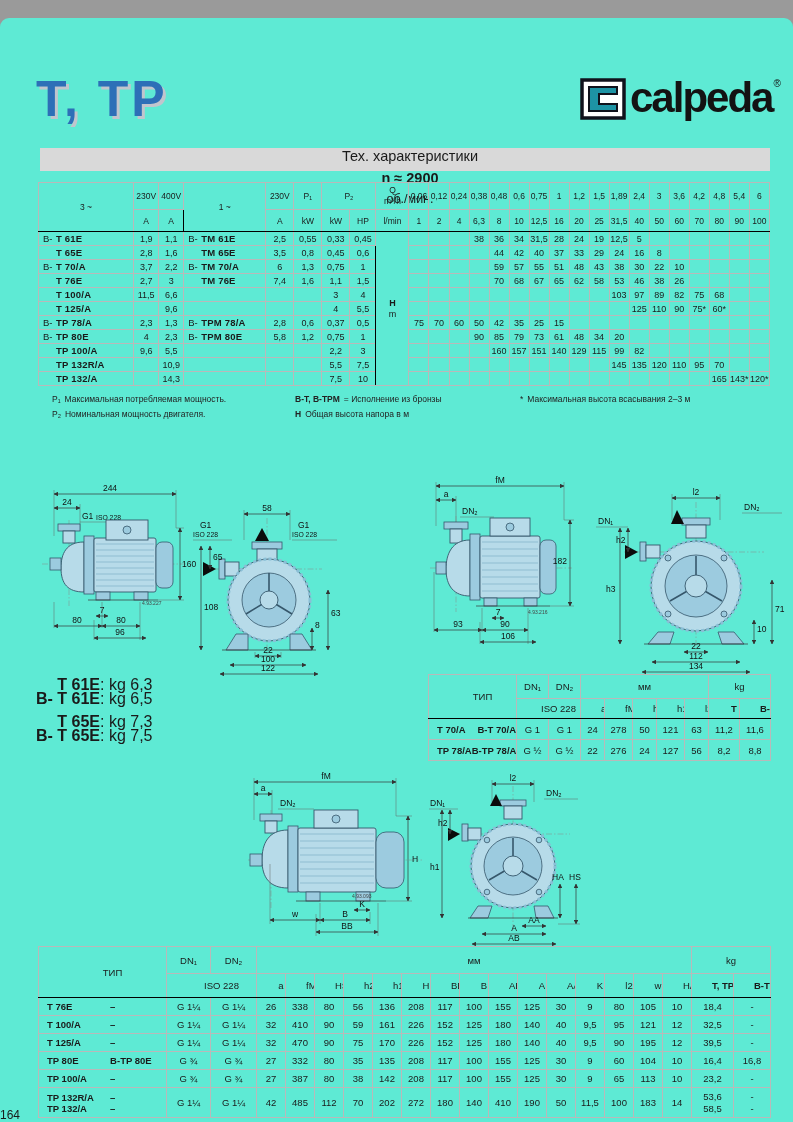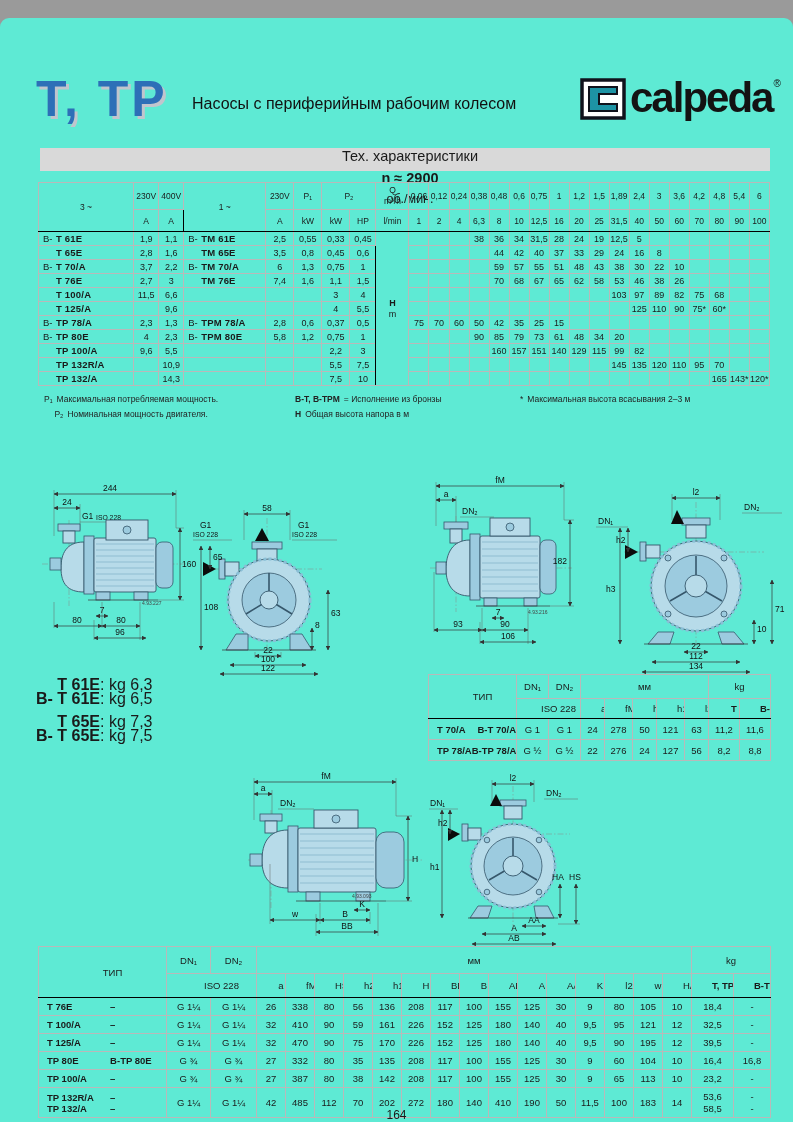--- a/index.html
+++ b/index.html
@@ -35,21 +35,21 @@
   .spec .bb{border-bottom:1.3px solid #000;}
   .spec .mname{text-align:left;padding-left:4px;font-size:9.5px;}
   .spec .mname .pfx{display:inline-block;width:13px;}
   .spec .mname b{letter-spacing:0.2px;}
   .spec .qlab div{line-height:11px;}
   .spec .hcell{font-size:9px;line-height:11px;}
 
   
   .fnotes{position:absolute;top:374px;left:44px;width:730px;font-size:8.5px;line-height:15px;color:#222;}
   .fnotes .col{position:absolute;top:0;}
-  .fnotes .c1{left:0;text-align:center;} .fnotes .c2{left:251px;} .fnotes .c3{left:476px;}
+  .fnotes .c1{left:8px;} .fnotes .c2{left:251px;} .fnotes .c3{left:476px;}
   .fnotes .sym{margin-right:4px;}
   .fnotes .symb{font-weight:bold;margin-right:4px;}
 
   
   .weights{position:absolute;left:34px;top:660px;font-size:16px;line-height:14px;}
   .weights .wline{white-space:nowrap;}
   .weights .gap{margin-top:9px;}
   .weights .wname{display:inline-block;width:66px;text-align:right;font-weight:bold;}
 
   
@@ -76,29 +76,28 @@
   .body{fill:#b7dbe9;stroke:#36576b;stroke-width:0.9;}
   .body2{fill:#9ccbdf;stroke:#36576b;stroke-width:0.8;}
   .fins{stroke:#7fb2c8;stroke-width:0.7;fill:none;}
   .flow{fill:#0b0b0b;}
   .rim{fill:none;stroke:#8abfd6;stroke-width:3;stroke-dasharray:3 2.2;}
   .spoke{stroke:#36576b;stroke-width:1.6;fill:none;}
   #dwA{left:36px;top:460px;} #dwB{left:192px;top:480px;}
   #dwC{left:424px;top:454px;} #dwD{left:594px;top:466px;}
   #dwE{left:236px;top:750px;} #dwF{left:428px;top:754px;}
 
-  .pn{position:absolute;top:1090px;left:0;width:100%;text-align:center;font-size:12px;}
+  .pn{position:absolute;top:1090px;left:0;width:100%;font-size:12px;}
 </style>
 </head>
 <body>
 
 <div class="page">
 
   <div class="t-title">T, TP</div>
-  <div class="t-sub">Насосы с периферийным рабочим колесом</div>
   <div class="logo">
     <svg width="46" height="42" viewBox="0 0 46 42" style="position:static;">
       <rect x="2" y="2" width="42" height="38" fill="#ffffff" stroke="#10121c" stroke-width="3.5"></rect>
       <path d="M9 9 h28 v7 h-18 v10 h18 v7 h-28 z" fill="#1d93a4" stroke="#10121c" stroke-width="2"></path>
     </svg>
     <span class="logo-word">calpeda</span>
     <span class="logo-reg">®</span>
   </div>
 
   <div class="band band1">

